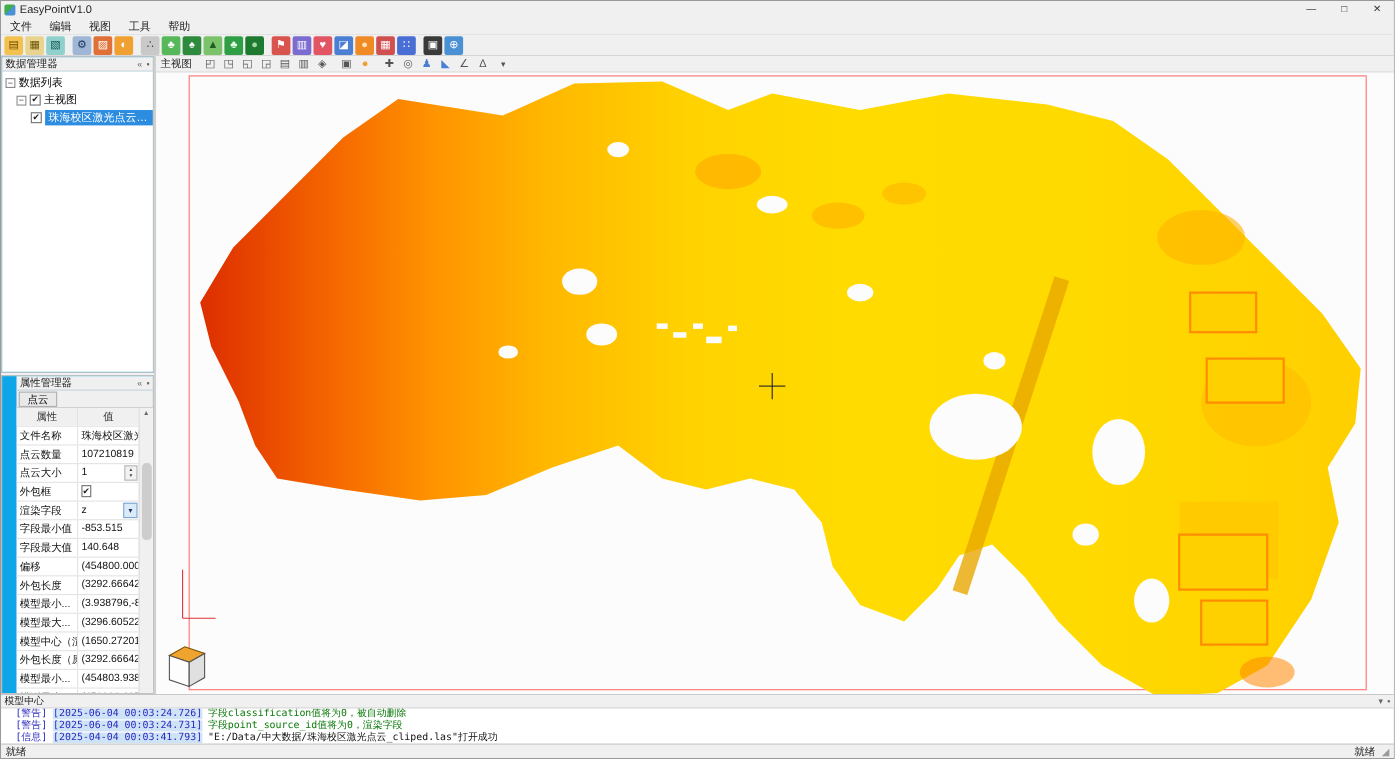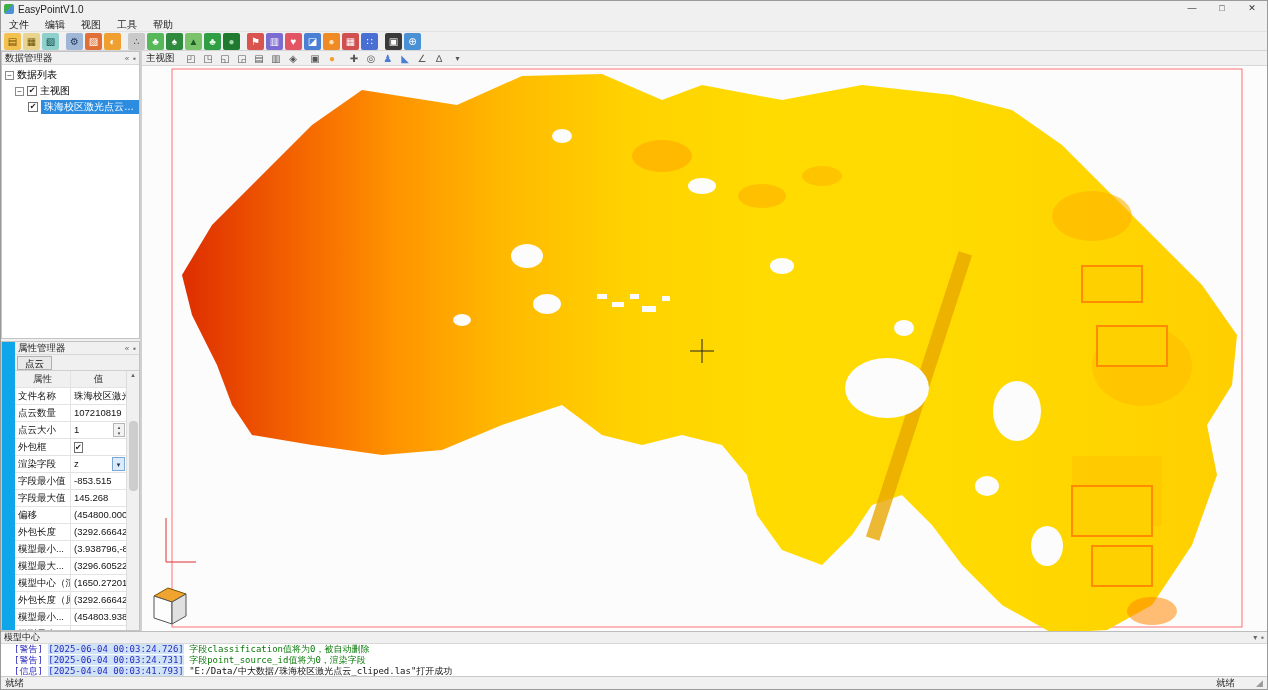--- a/index.html
+++ b/index.html
@@ -67,21 +67,21 @@
   .out { height:45px; flex:0 0 auto; border-top:1px solid #bdbdbd; display:flex; flex-direction:column; background:#fff; }
   .out-h { height:12px; flex:0 0 auto; background:#f0f0f0; font-size:9px; display:flex; align-items:center; padding:0 3px; border-bottom:1px solid #d8d8d8; color:#222; }
   .logs { flex:1; font-family:"DejaVu Sans Mono","Liberation Mono",monospace; font-size:9px; line-height:11px; padding-left:13px; overflow:hidden; }
   .log { white-space:nowrap; }
   .log .lvl { color:#2a2ac0; }
   .log .time { color:#2a2ac0; background:#cfe3f7; }
   .log.warn .msg { color:#0a7a0a; }
   .log.info .msg { color:#111; }
 
   
-  .statusbar { height:13px; flex:0 0 auto; background:#f0f0f0; border-top:1px solid #c9c9c9; display:flex; align-items:center; font-size:9.5px; padding:0 4px; color:#222;gap:15px; }
+  .statusbar { height:13px; flex:0 0 auto; background:#f0f0f0; border-top:1px solid #c9c9c9; display:flex; align-items:center; font-size:9.5px; padding:0 4px; color:#222; }
   .ssp { flex:1; }
   .grip { color:#9a9a9a; font-size:9px; margin-left:6px; }
 </style>
 </head>
 <body>
 
 <div class="app">
 
   <div class="titlebar">
     <div class="applogo"></div>
@@ -199,21 +199,21 @@
                 <span>z</span>
                 <span class="dd">▾</span>
               </div>
             </div>
             <div class="prow">
               <div class="pl">字段最小值</div>
               <div class="pv">-853.515</div>
             </div>
             <div class="prow">
               <div class="pl">字段最大值</div>
-              <div class="pv">145.268</div>
+              <div class="pv">140.648</div>
             </div>
             <div class="prow">
               <div class="pl">偏移</div>
               <div class="pv">(454800.000000,2...</div>
             </div>
             <div class="prow">
               <div class="pl">外包长度</div>
               <div class="pv">(3292.666429,176...</div>
             </div>
             <div class="prow">

